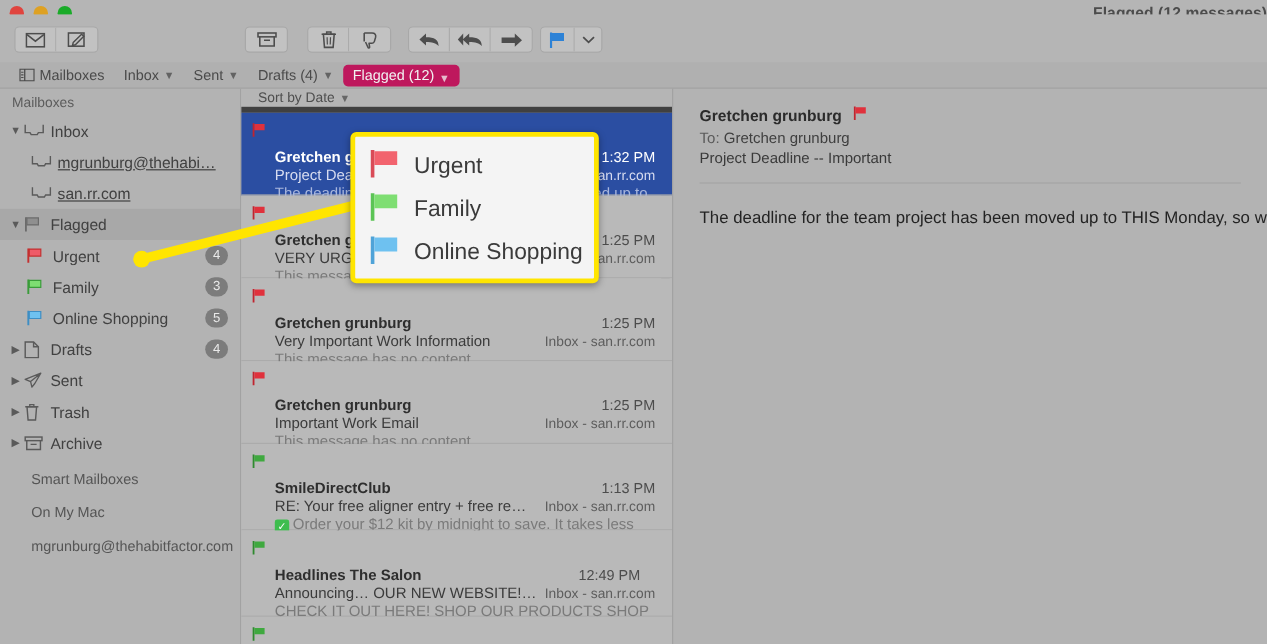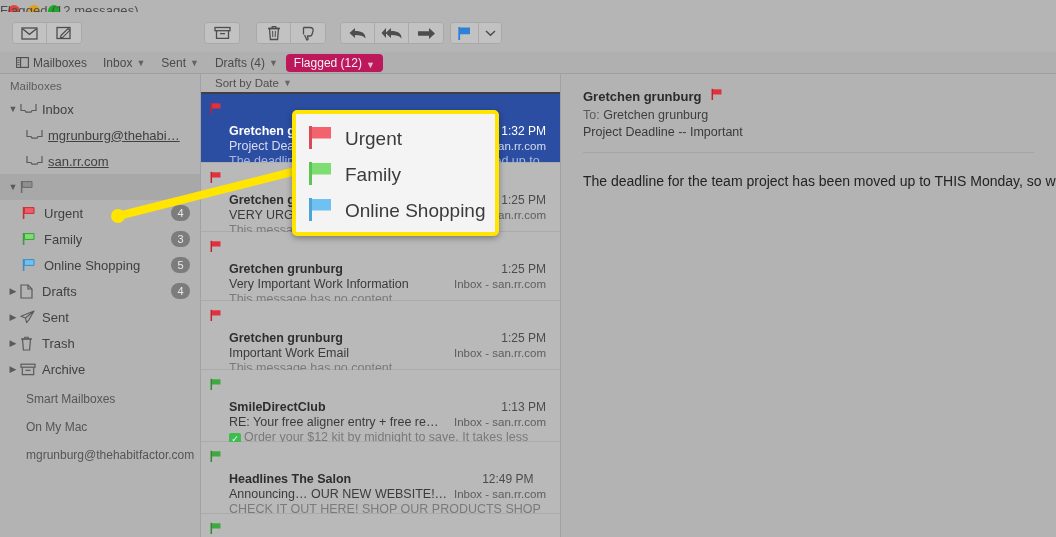--- a/index.html
+++ b/index.html
@@ -20,22 +20,23 @@
     position: absolute; top: 0; left: 0; width: 1056px; height: 22px;
     background: #b5b5b5;
   }
   .traffic { position: absolute; top: 5px; left: 8px; display: flex; gap: 8px; }
   .tl { width: 12px; height: 12px; border-radius: 50%; display:block; }
   .tl.red { background: #e0443e; }
   .tl.yellow { background: #dea123; }
   .tl.green { background: #1aab29; }
   .win-title {
     position: absolute; top: 3px; left: 0; width: 1056px;
-    text-align: left; font-size: 13px; color: #4c4c4c;
+    text-align: right; font-size: 13px; color: #4c4c4c;
     letter-spacing: .1px;
+    font-weight: bold;
   }
 
   
   .toolbar {
     position: absolute; top: 12px; left: 0; width: 1056px; height: 40px;
     background: #b5b5b5;
   }
   .tb-group {
     position: absolute; display: flex;
     background: #c0c0c0;
@@ -114,21 +115,21 @@
   .msglist {
     position: absolute; top: 74px; left: 200px; width: 360px; height: 463px;
     background: #b9b9b9;
     border-left: 1px solid #a2a2a2;
     overflow: hidden;
   }
   .sortbar {
     height: 20px; display: flex; align-items: center;
     padding-left: 14px; font-size: 11.5px; color: #4e4e4e;
     background: #b5b5b5; gap: 4px;
-    border-bottom: 2px solid #404040;
+    border-bottom: 5px solid #404040;
   }
   .msg {
     position: relative;
     padding: 6px 14px 7px 28px;
     border-bottom: 1px solid #ababab;
     font-size: 12.5px;
     color: #4a4a4a;
     background: #b9b9b9;
   }
   .msg.sel { background: #2b4ea2; }
@@ -353,20 +354,21 @@
     </div>
 
     <div class="sb-row sel">
       <span class="sb-tri">▼</span>
       <span class="sb-ico">
           <svg width="14" height="14" viewBox="0 0 14 14">
             <line x1="1.6" y1="1" x2="1.6" y2="13" stroke="#6b6b6b" stroke-width="1.5"></line>
             <path d="M2.4 1.6 L12 1.6 L12 7.4 L2.4 7.4 Z" fill="#8f8f8f" stroke="#6b6b6b" stroke-width="1"></path>
           </svg>
         </span>
+      <span class="sb-label">Flagged</span>
     </div>
     <div class="sb-row sb-indent2">
       <span class="sb-ico">
           <svg width="14" height="14" viewBox="0 0 14 14">
             <line x1="1.6" y1="1" x2="1.6" y2="13" stroke="#c43030" stroke-width="1.6"></line>
             <path d="M2.4 1.6 L12 1.6 L12 7.4 L2.4 7.4 Z" fill="#ef5b68" stroke="#c43030" stroke-width="1"></path>
           </svg>
         </span>
       <span class="sb-label">Urgent</span>
       <span class="badge">4</span>

